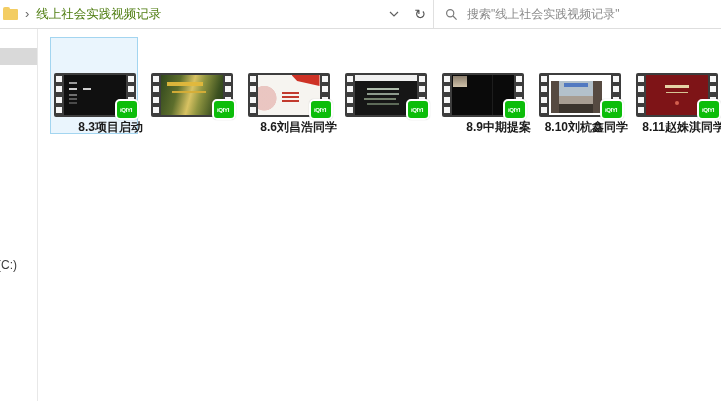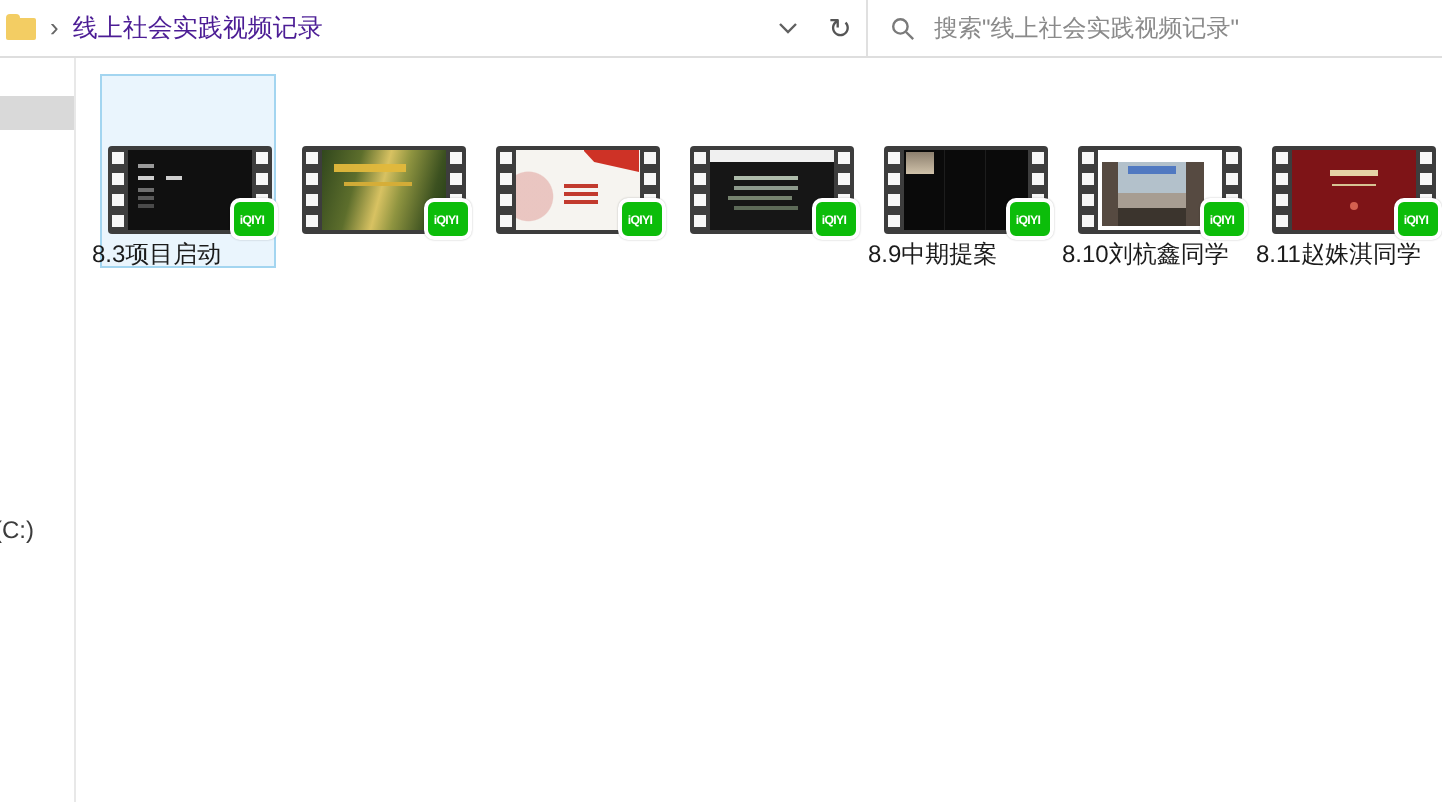--- a/index.html
+++ b/index.html
@@ -9,21 +9,21 @@
   
   .topbar { position:absolute; left:0; top:0; width:721px; height:29px;
     display:flex; background:#fff; border-bottom:1px solid #dedede; }
   .addressbar { flex:1; display:flex; align-items:center; padding-left:2px;
     border-right:1px solid #e0e0e0; min-width:0; }
   .folder-ico { width:15px; height:11px; background:#f3cd63; border-radius:1px;
     position:relative; margin-left:1px; flex:0 0 auto; }
   .folder-ico::before { content:""; position:absolute; left:0; top:-2px; width:7px;
     height:3px; background:#f3cd63; border-radius:2px 2px 0 0; }
   .crumb-sep { color:#666; font-size:13px; margin:0 7px 2px 7px; }
-  .path-text { font-size:12.5px; color:#4c1d95; white-space:nowrap; overflow:hidden;
+  .path-text { font-size:12.5px; color:#4d7c0f; white-space:nowrap; overflow:hidden;
     flex:1; }
   .ab-btn { width:26px; height:28px; display:flex; align-items:center;
     justify-content:center; flex:0 0 auto; cursor:default; }
   .refresh-glyph { font-size:14px; color:#555; line-height:1; }
   .searchbox { width:287px; display:flex; align-items:center; padding-left:11px; }
   .searchbox input { border:none; outline:none; flex:1; font-size:12px;
     color:#333; margin-left:9px; font-family:inherit; background:transparent; }
   .searchbox input::placeholder { color:#8a8a8a; opacity:1; }
 
   
@@ -51,22 +51,22 @@
   .shot { position:absolute; left:10px; right:10px; top:2px; bottom:2px;
     overflow:hidden; }
   .qiyi { position:absolute; right:-3px; bottom:-3px; width:24px; height:21px;
     background:#0cbd0a; border:2px solid #fff; border-radius:5px;
     color:#fff; font-weight:bold; display:flex; align-items:center;
     justify-content:center; box-shadow:0 0 1px rgba(0,0,0,.25); }
   .qiyi { font-size:9px; }
   .qiyi span, .qiyi { letter-spacing:-0.5px; }
   .qiyi { transform-origin:center; }
   .qiyi-inner { transform:scale(.68); white-space:nowrap; }
-  .label { position:relative; margin-top:3px; text-align:left; font-size:12px;
-    line-height:14px; color:#1b1b1b; white-space:nowrap; }
+  .label { position:relative; margin-top:3px; text-align:right; font-size:12px;
+    line-height:14px; color:#1b1b1b; white-space:nowrap;font-weight:bold; }
 
   
   .t1 { background:#101010; }
   .t1::before { content:""; position:absolute; left:5px; top:7px; width:8px;
     height:2px; background:#9a9a9a;
     box-shadow:0 6px 0 0 #cfcfcf, 14px 6px 0 0 #cfcfcf, 0 12px 0 0 #6f6f6f,
       0 16px 0 0 #5a5a5a, 0 20px 0 0 #4a4a4a; }
   .t2 { background:linear-gradient(105deg,#31471d 0%,#5d6e2c 28%,#d8c262 48%,
       #8f9440 62%,#3c5120 85%,#243c16 100%); }
   .t2::before { content:""; position:absolute; left:6px; top:7px; width:36px;
@@ -189,20 +189,21 @@
     <div class="thumbwrap">
       <div class="film">
         <div class="holes hl"></div>
         <div class="shot t3"></div>
         <div class="holes hr"></div>
         <div class="qiyi">
             <span class="qiyi-inner">iQIYI</span>
           </div>
       </div>
     </div>
+    <div class="label">8.6刘昌浩同学</div>
   </div>
 
   <div class="item">
     <div class="selbox"></div>
     <div class="thumbwrap">
       <div class="film">
         <div class="holes hl"></div>
         <div class="shot t4"></div>
         <div class="holes hr"></div>
         <div class="qiyi">

